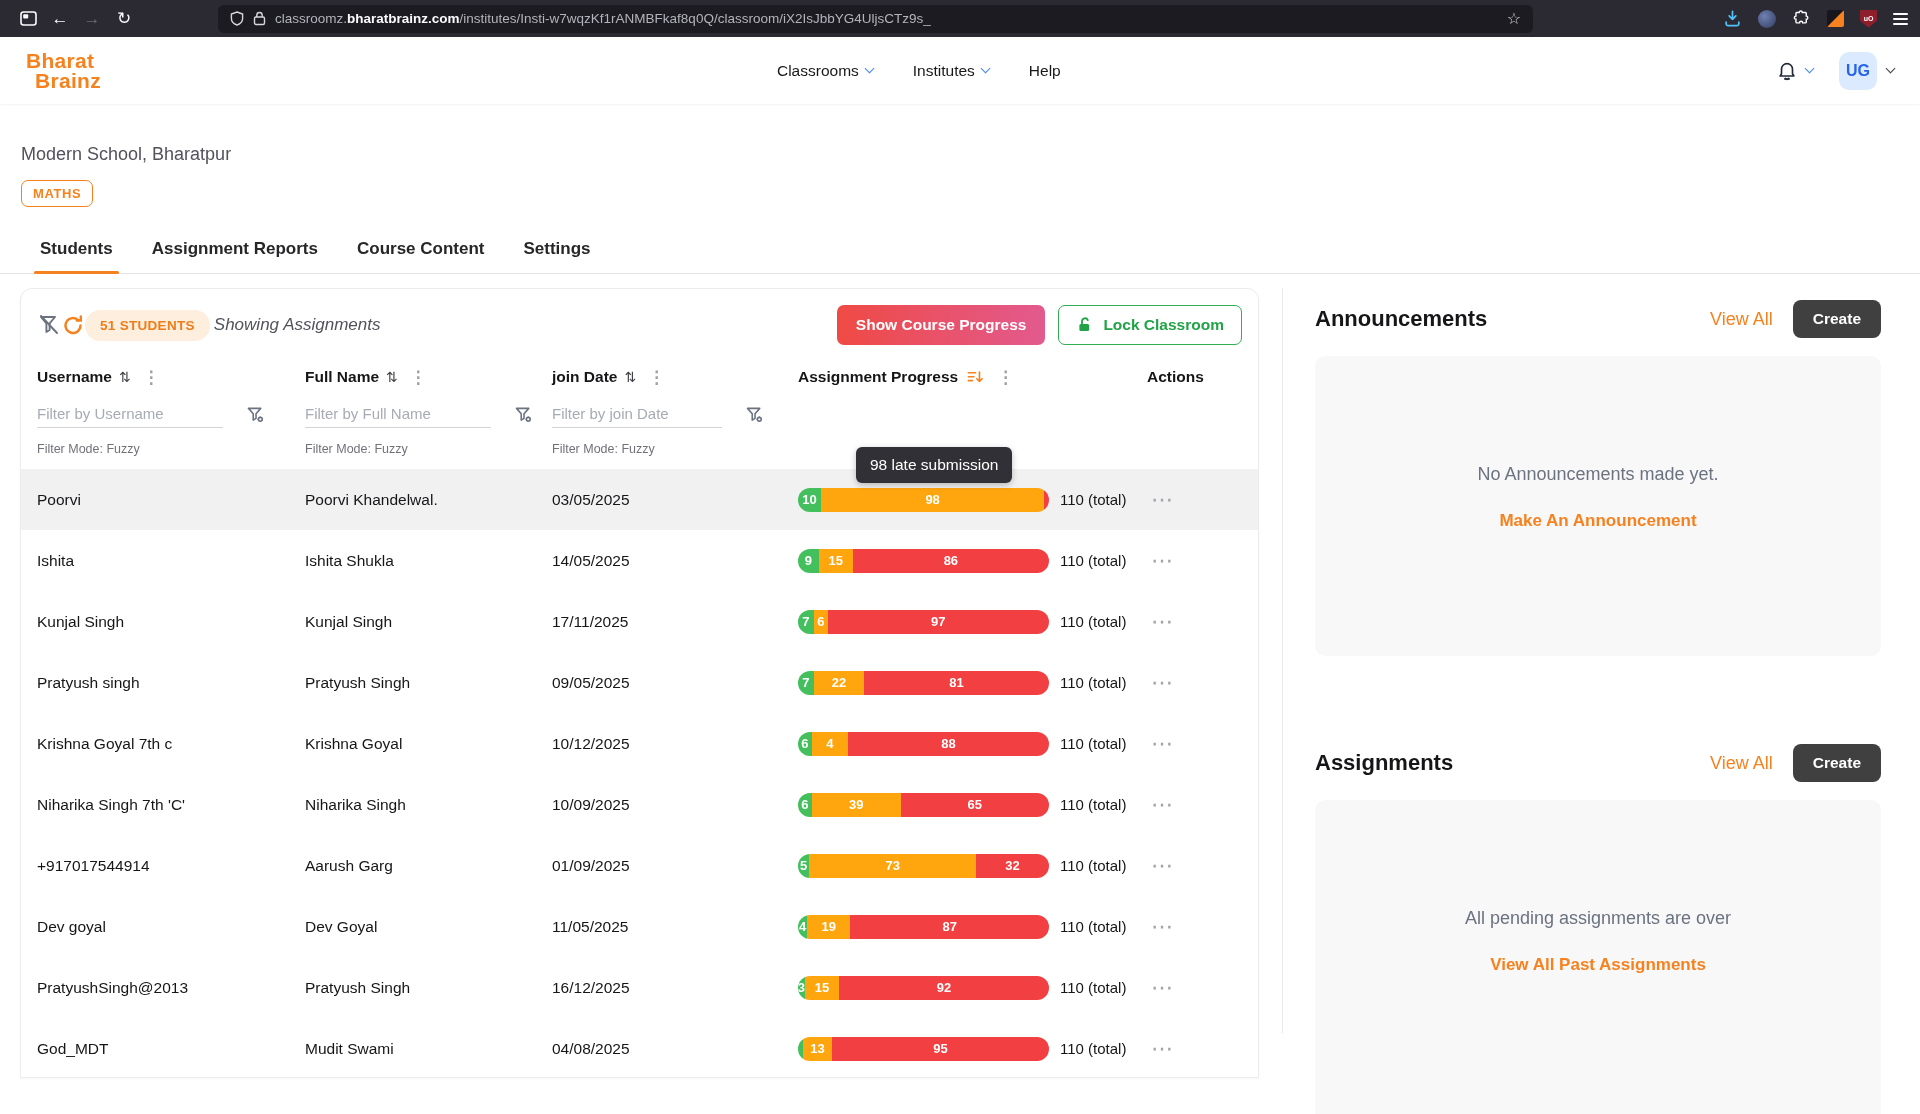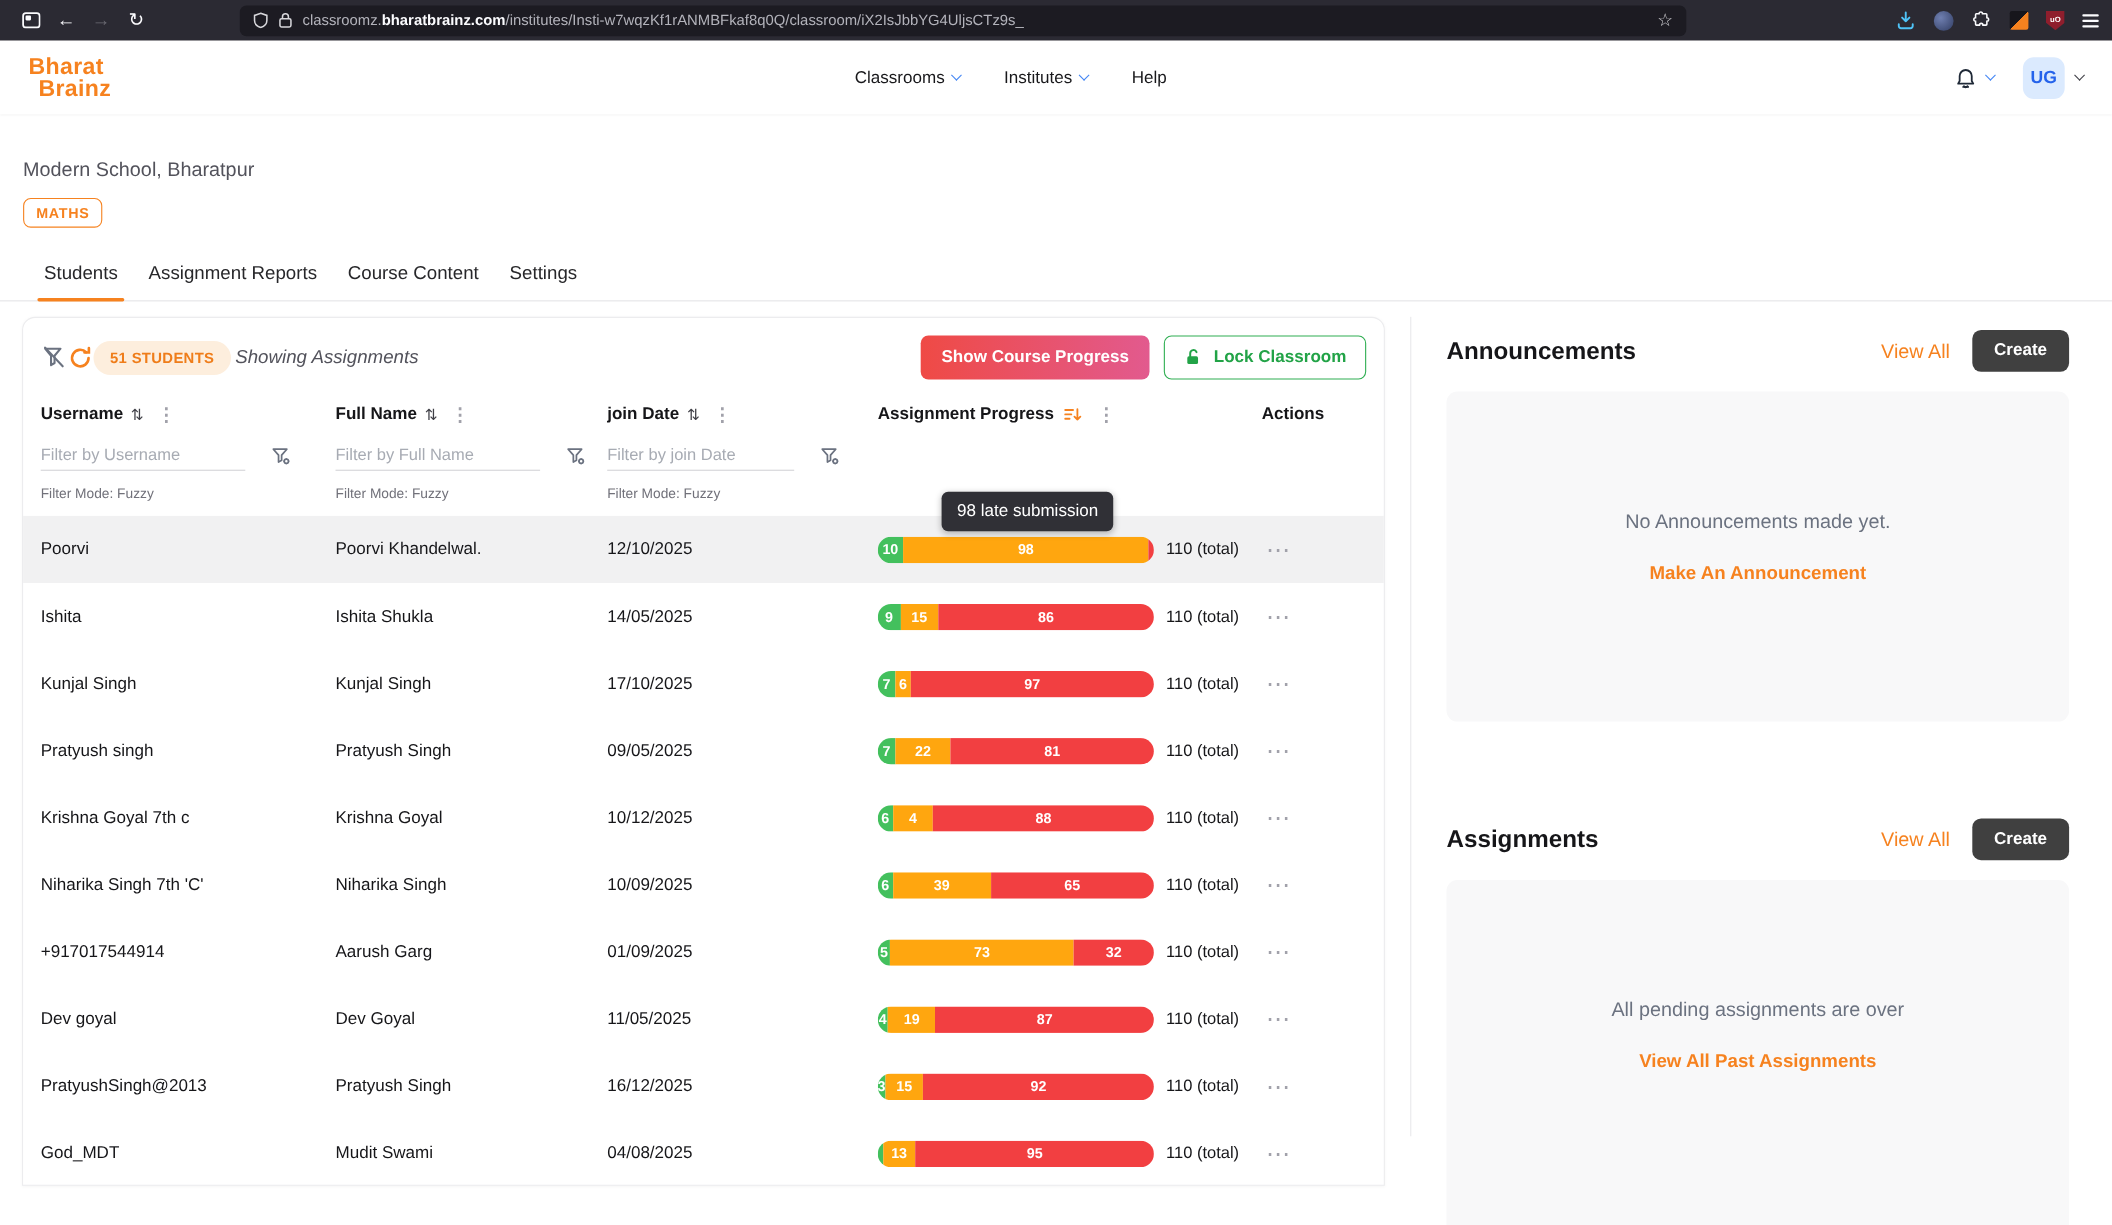--- a/index.html
+++ b/index.html
@@ -44,21 +44,21 @@
     border-radius:10px; display:flex; align-items:center; justify-content:center; }
 
   
   .page-head { padding:26px 0 0 21px; }
   .page-title { font-size:34px; font-weight:600; color:#161619; letter-spacing:-.3px; }
   .page-sub { font-size:18px; color:#52525b; margin-top:14px; }
   .subject-badge { display:inline-block; margin-top:15px; border:1.5px solid #f6821f; color:#f6821f;
     font-size:13px; font-weight:bold; letter-spacing:.6px; padding:5px 11px; border-radius:7px; }
 
   
-  .tabs { display:flex; gap:28px; padding-left:40px; margin-top:24px; border-bottom:1px solid #e4e4e7; }
+  .tabs { display:flex; gap:39px; padding-left:40px; margin-top:24px; border-bottom:1px solid #e4e4e7;font-weight:bold; }
   .tab { position:relative; padding:8px 0 14px; font-size:17px; color:#27272a; cursor:pointer; }
   .tab.active::after { content:""; position:absolute; left:-6px; right:-6px; bottom:-1px; height:3px;
     background:#f6821f; border-radius:2px; }
 
   
   .content { display:flex; margin-top:14px; padding-left:20px; height:745px; align-items:stretch; }
   .students-card { width:1239px; border:1px solid #ececee; border-radius:12px 12px 0 0;
     box-shadow:0 1px 3px rgba(0,0,0,.04); height:790px; background:#fff; }
   .v-sep { width:1px; background:#e9e9ec; margin-left:23px; }
   .right-panel { padding:10px 0 0 32px; width:598px; }
@@ -308,21 +308,21 @@
       <div class="mode-label">Filter Mode: Fuzzy</div>
       <div class="mode-label">Filter Mode: Fuzzy</div>
       <div></div>
         <div></div>
     </div>
 
     <div class="tbody">
         <div class="trow highlight">
     <div class="cell">Poorvi</div>
     <div class="cell">Poorvi Khandelwal.</div>
-    <div class="cell">12/10/2025</div>
+    <div class="cell">03/05/2025</div>
     <div class="cell c-prog">
       <div class="bar">
         <div class="bar-inner">
                 <div class="seg seg-green" style="width: 9.09091%;">10</div>
                 <div class="seg seg-amber" style="width: 89.0909%;">98</div>
                 <div class="seg seg-red" style="width: 1.81818%;"></div>
               </div>
       <div class="tooltip">98 late submission</div>
             </div>
       <span class="total">110 (total)</span>
@@ -345,21 +345,21 @@
       </div>
       <span class="total">110 (total)</span>
     </div>
     <div class="cell c-act">
       <span class="dots">⋯</span>
     </div>
   </div>
         <div class="trow">
     <div class="cell">Kunjal Singh</div>
     <div class="cell">Kunjal Singh</div>
-    <div class="cell">17/10/2025</div>
+    <div class="cell">17/11/2025</div>
     <div class="cell c-prog">
       <div class="bar">
         <div class="bar-inner">
                 <div class="seg seg-green" style="width: 6.36364%;">7</div>
                 <div class="seg seg-amber" style="width: 5.45455%;">6</div>
                 <div class="seg seg-red" style="width: 88.1818%;">97</div>
               </div>
       </div>
       <span class="total">110 (total)</span>
     </div>

